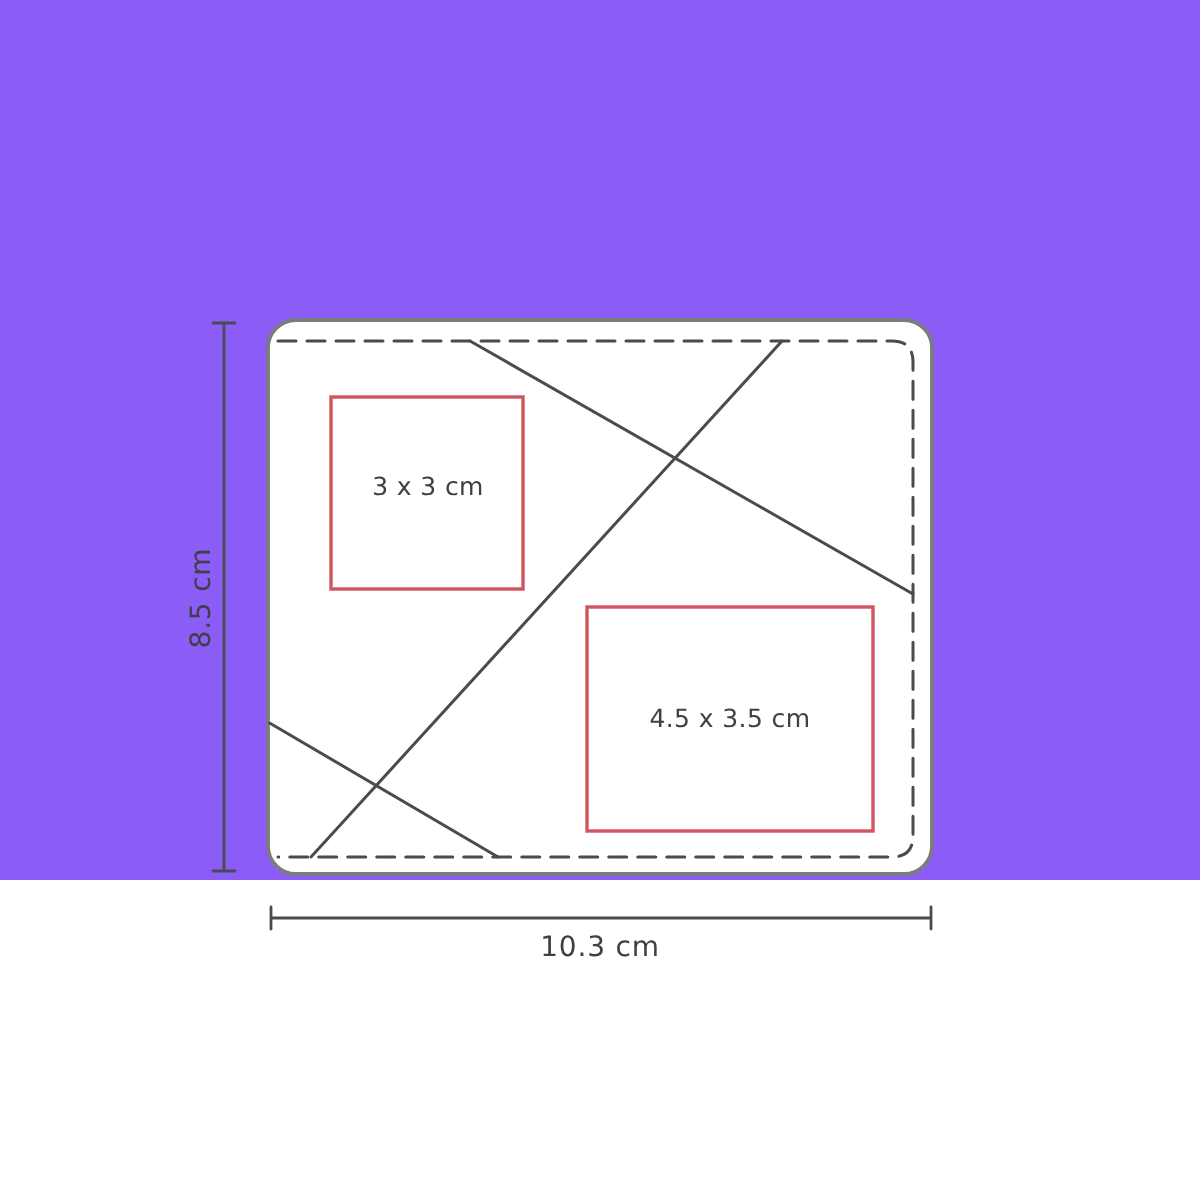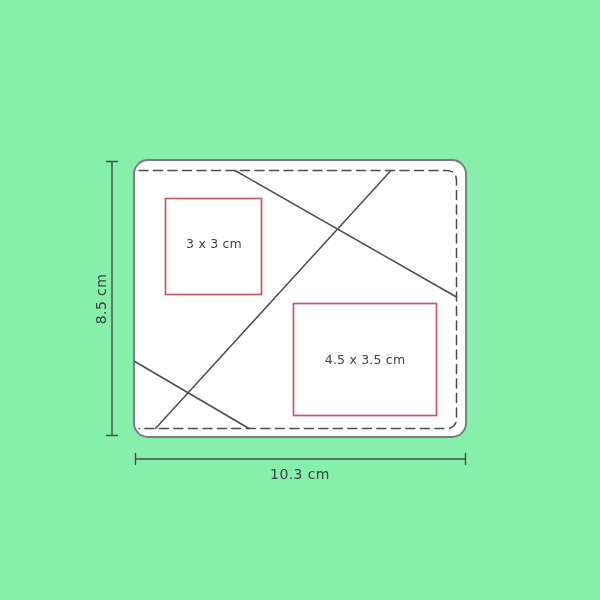--- a/index.html
+++ b/index.html
@@ -7,22 +7,22 @@
     padding: 0;
     width: 600px;
     height: 600px;
     background: #ffffff;
     overflow: hidden;
     font-family: "DejaVu Sans", "Liberation Sans", sans-serif;
   }
   .canvas {
     position: relative;
     width: 600px;
-    height: 600px;
-    background: #86efac;
+    height: 440px;
+    background: #8b5cf6;
   }
   svg { display: block; }
   .area-label {
     font-size: 12.5px;
     font-weight: 500;
     letter-spacing: 0.2px;
   }
   .dim-label {
     font-size: 14px;
     font-weight: 500;

